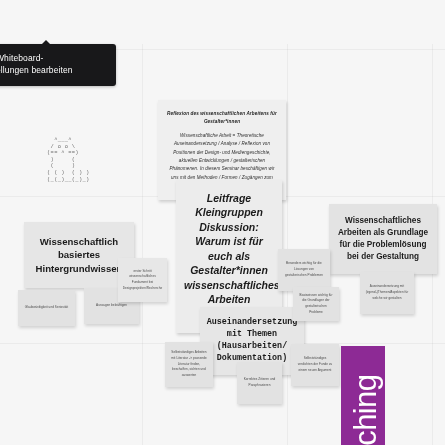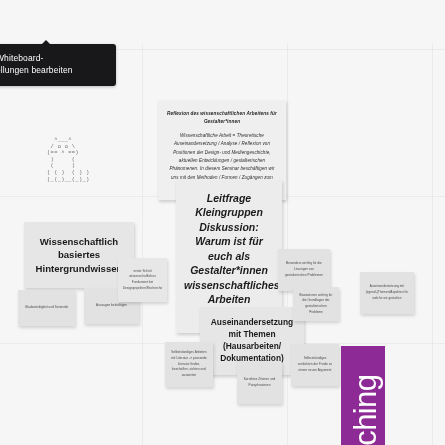--- a/index.html
+++ b/index.html
@@ -77,21 +77,21 @@
   .c-grundlage{
     left:329px;top:160px;width:108px;padding:11px 7px;
     background:#e3e3e3;
     text-align:center;font-weight:bold;
     font-size:8.2px;line-height:1.45;
   }
   .c-ausein{
     left:200px;top:263px;width:104px;padding:10px 6px;
     background:#e6e6e6;
     text-align:center;font-weight:bold;
-    font-size:8.4px;line-height:1.42;
+    font-size:8.4px;line-height:1.42;font-family:Liberation Mono, monospace;
   }
   
   .note{
     position:absolute;
     background:#e2e2e2;
     box-shadow:1px 2px 3px rgba(0,0,0,.15);
     box-sizing:border-box;
     text-align:center;
     color:#4a4a4a;
     font-size:3.1px;line-height:1.85;
@@ -164,20 +164,21 @@
 
   <div class="card c-intro">
     <div class="t">Reflexion des wissenschaftlichen Arbeitens für Gestalter*innen</div>
     <div class="b">Wissenschaftliche Arbeit = Theoretische Auseinandersetzung / Analyse / Reflexion von Positionen der Design- und Mediengeschichte, aktuellen Entwicklungen / gestalterischen Phänomenen. In diesem Seminar beschäftigen wir uns mit den Methoden / Formen / Zugängen zum wissenschaftlichen Arbeiten.</div>
   </div>
 
   <div class="card c-leit">Leitfrage Kleingruppen Diskussion: Warum ist für euch als Gestalter*innen wissenschaftliches Arbeiten relevant?</div>
 
   <div class="card c-hinter">Wissenschaftlich basiertes Hintergrundwissen</div>
 
+  <div class="card c-grundlage">Wissenschaftliches Arbeiten als Grundlage für die Problemlösung bei der Gestaltung</div>
 
   <div class="card c-ausein">Auseinandersetzung mit Themen (Hausarbeiten/ Dokumentation)</div>
 
   <div class="note n-glaub">Glaubwürdigkeit und Seriosität</div>
   <div class="note n-aussagen">Aussagen bekräftigen</div>
   <div class="note n-forsch">erster Schritt wissenschaftliches Fundament bei Designprojekten/Recherche</div>
   <div class="note n-besond">Besonders wichtig für die Lösungen von gestalterischen Problemen</div>
   <div class="note n-weiter">Basiswissen wichtig für die Grundlagen der gestalterischen Probleme</div>
   <div class="note n-rechts">Auseinandersetzung mit (irgend-)Themen/Aspekten für welche wir gestalten</div>
   <div class="note n-selbst">Selbstständiges Arbeiten mit Literatur -&gt; passende Literatur finden, beschaffen, sichten und auswerten</div>

